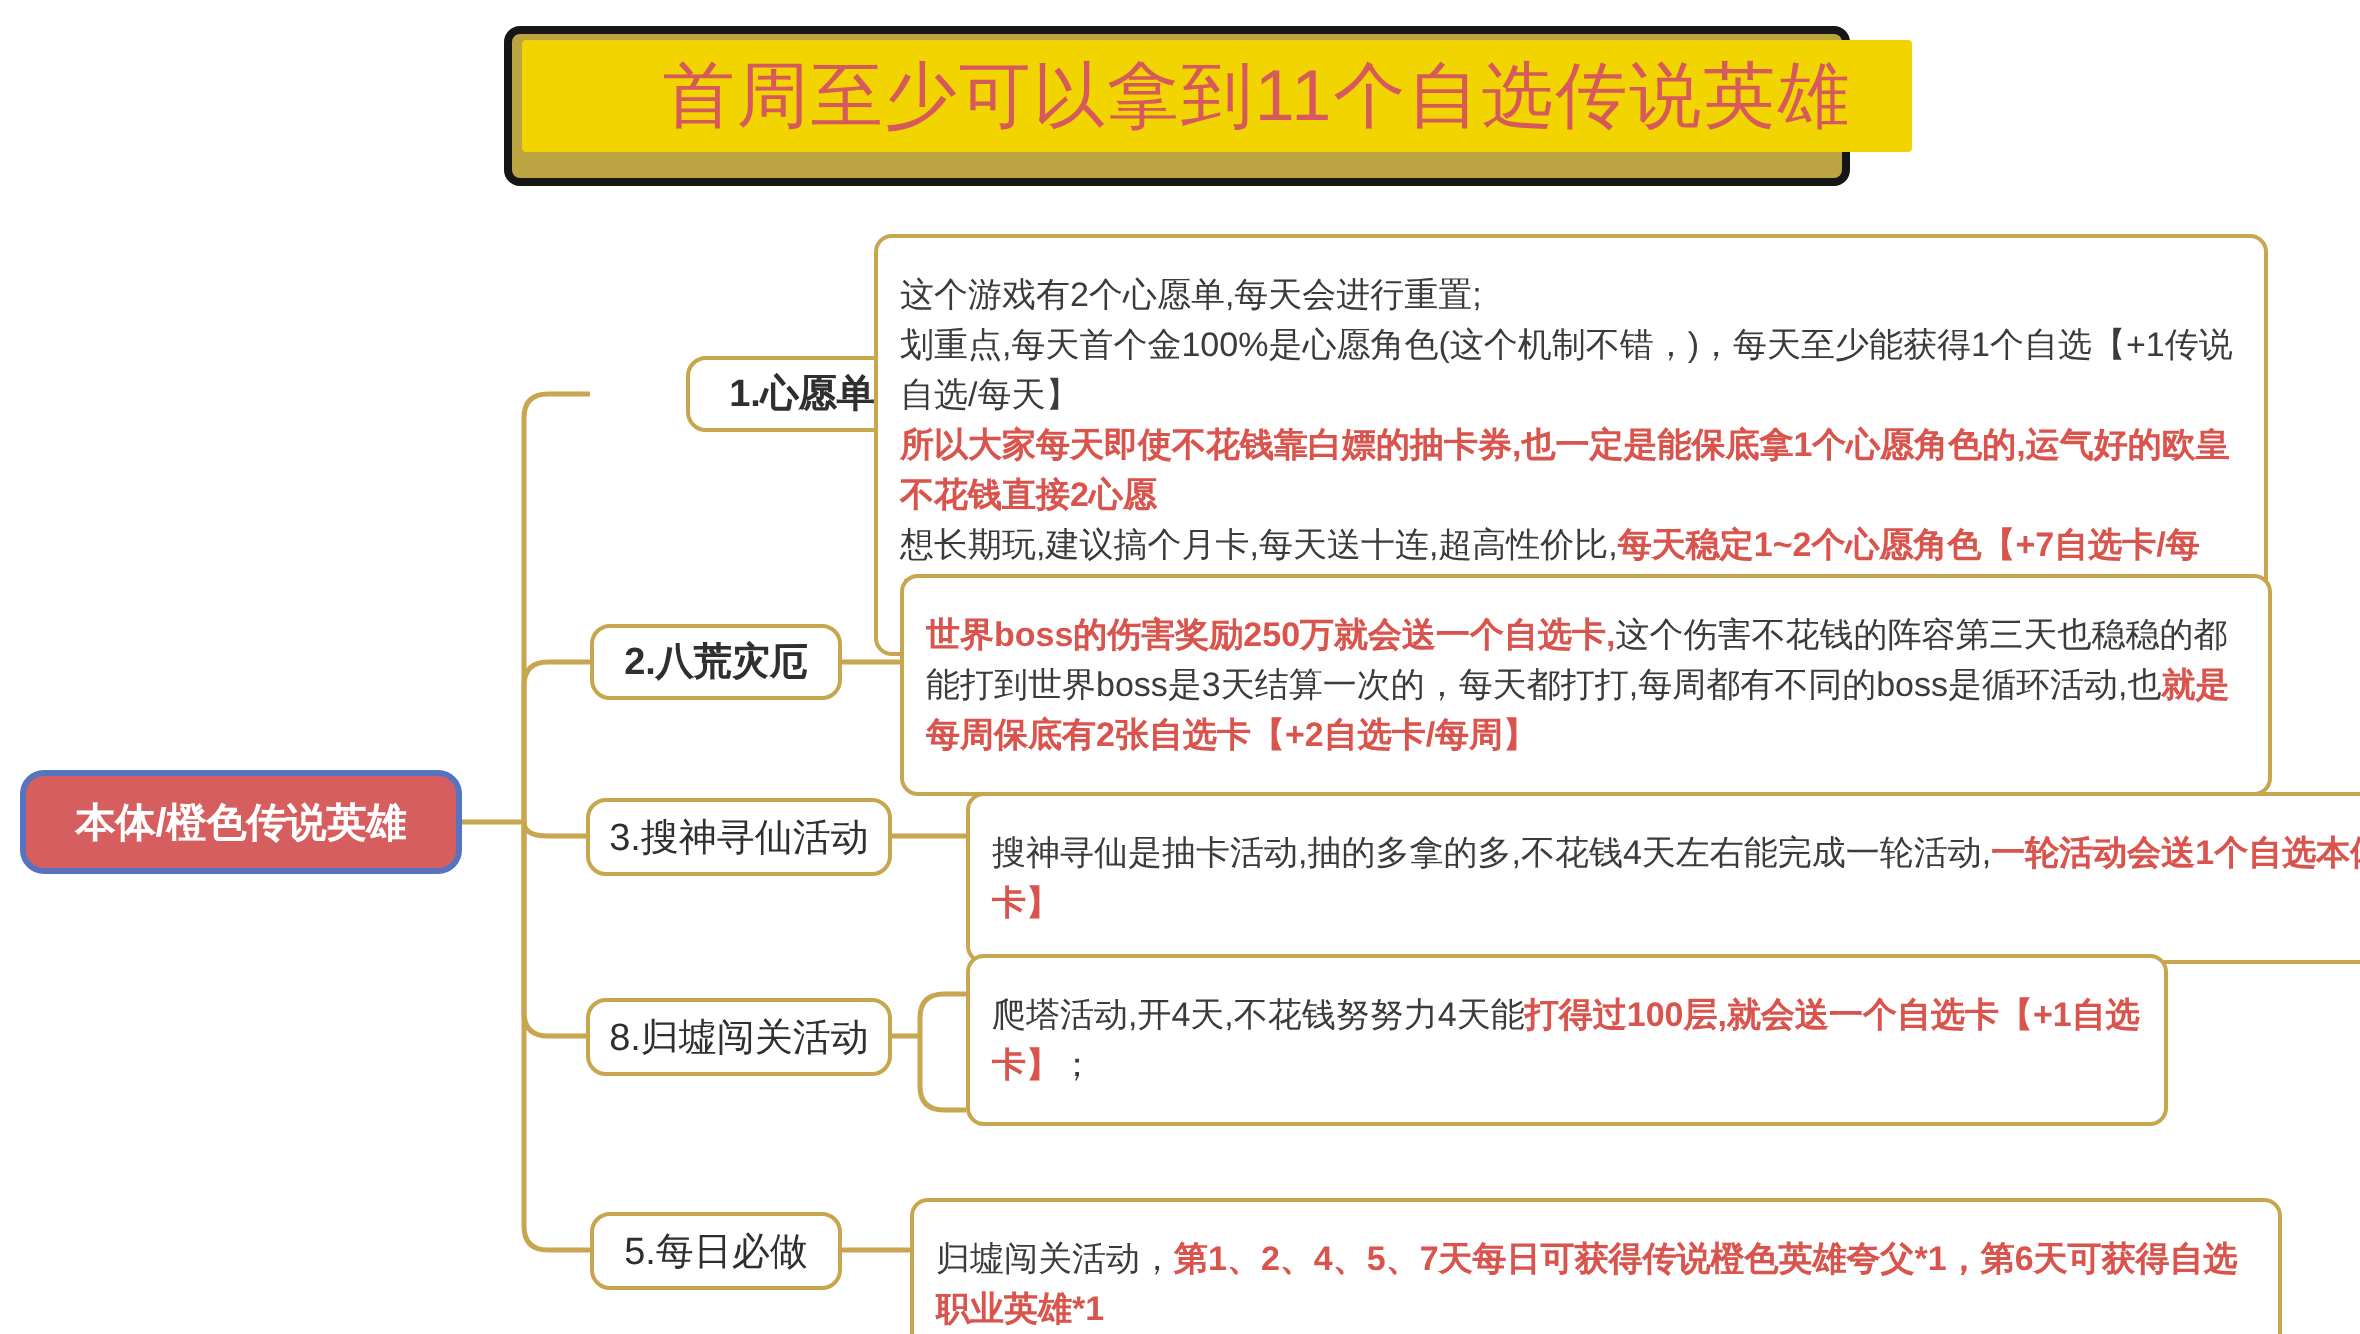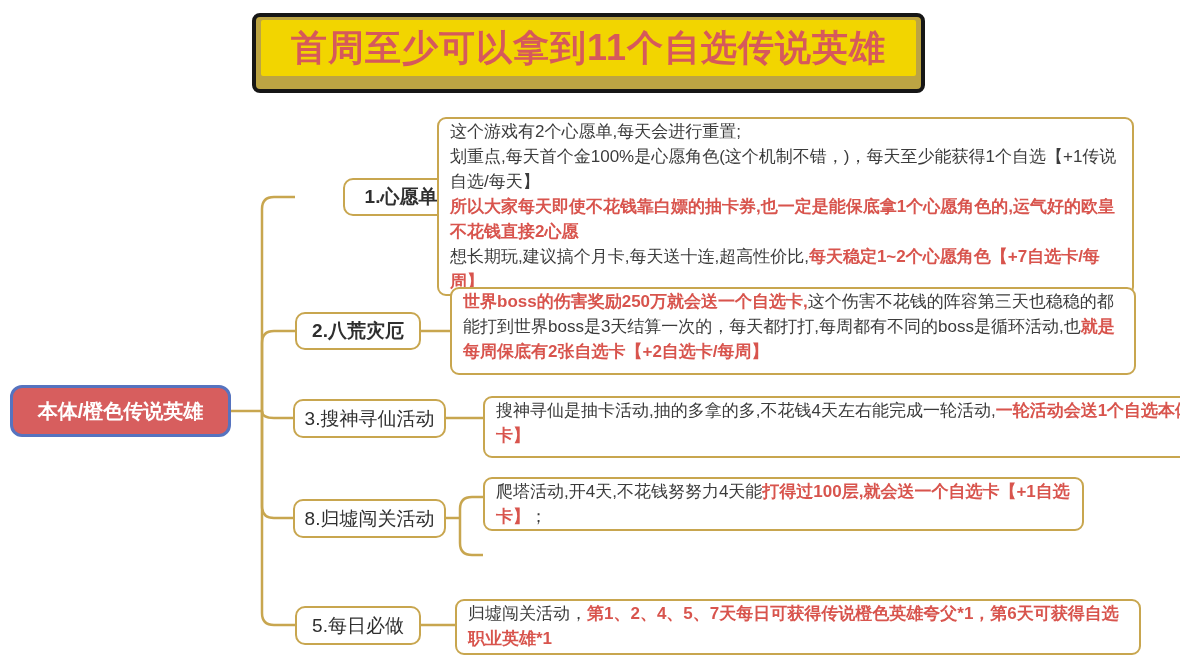--- a/index.html
+++ b/index.html
@@ -12,22 +12,23 @@
 
   
   .title-outer{
     position:absolute;left:252px;top:13px;width:673px;height:80px;
     box-sizing:border-box;background:#BCA443;border:4px solid #161616;
     border-radius:8px;padding:3px 5px 13px 5px;
   }
   .title-inner{
     width:100%;height:100%;background:#F2D500;border-radius:2px;
     display:flex;align-items:center;justify-content:center;
-    font-size:36px;font-weight:bold;color:#D6595B;letter-spacing:1px;
+    font-size:36px;font-weight:normal;color:#D6595B;letter-spacing:1px;
     white-space:nowrap;
+    padding-left:40px;
   }
 
   
   .root-node{
     position:absolute;left:10px;top:385px;width:221px;height:52px;
     box-sizing:border-box;background:#D75E5E;border:3px solid #5673BF;
     border-radius:12px;display:flex;align-items:center;justify-content:center;
     color:#ffffff;font-size:20px;font-weight:bold;
   }
 
@@ -42,21 +43,21 @@
   #branch1{left:295px;top:178px;width:116px;height:38px;margin-left:48px;}
   #branch2{left:295px;top:312px;width:126px;height:38px;}
   #branch3{left:293px;top:399px;width:153px;height:39px;}
   #branch4{left:293px;top:499px;width:153px;height:39px;}
   #branch5{left:295px;top:606px;width:126px;height:39px;}
 
   
   .note{
     position:absolute;box-sizing:border-box;background:#ffffff;
     border:2.5px solid #C8A64F;border-radius:9px;
-    padding:0 11px;font-size:17px;line-height:25px;color:#3B3B3B;
+    padding:16px 11px;font-size:17px;line-height:25px;color:#3B3B3B;
     white-space:pre-wrap;
   }
   .note .emph{color:#D8544D;font-weight:bold;}
   #box1{left:437px;top:117px;width:697px;min-height:160px;}
   #box2{left:450px;top:287px;width:686px;min-height:88px;}
   #box3{left:483px;top:396px;width:826px;min-height:62px;}
   #box4a{left:483px;top:477px;width:601px;min-height:40px;}
   #box4b{left:483px;top:525px;width:686px;min-height:60px;}
   #box5{left:455px;top:599px;width:686px;min-height:56px;}
 </style>

